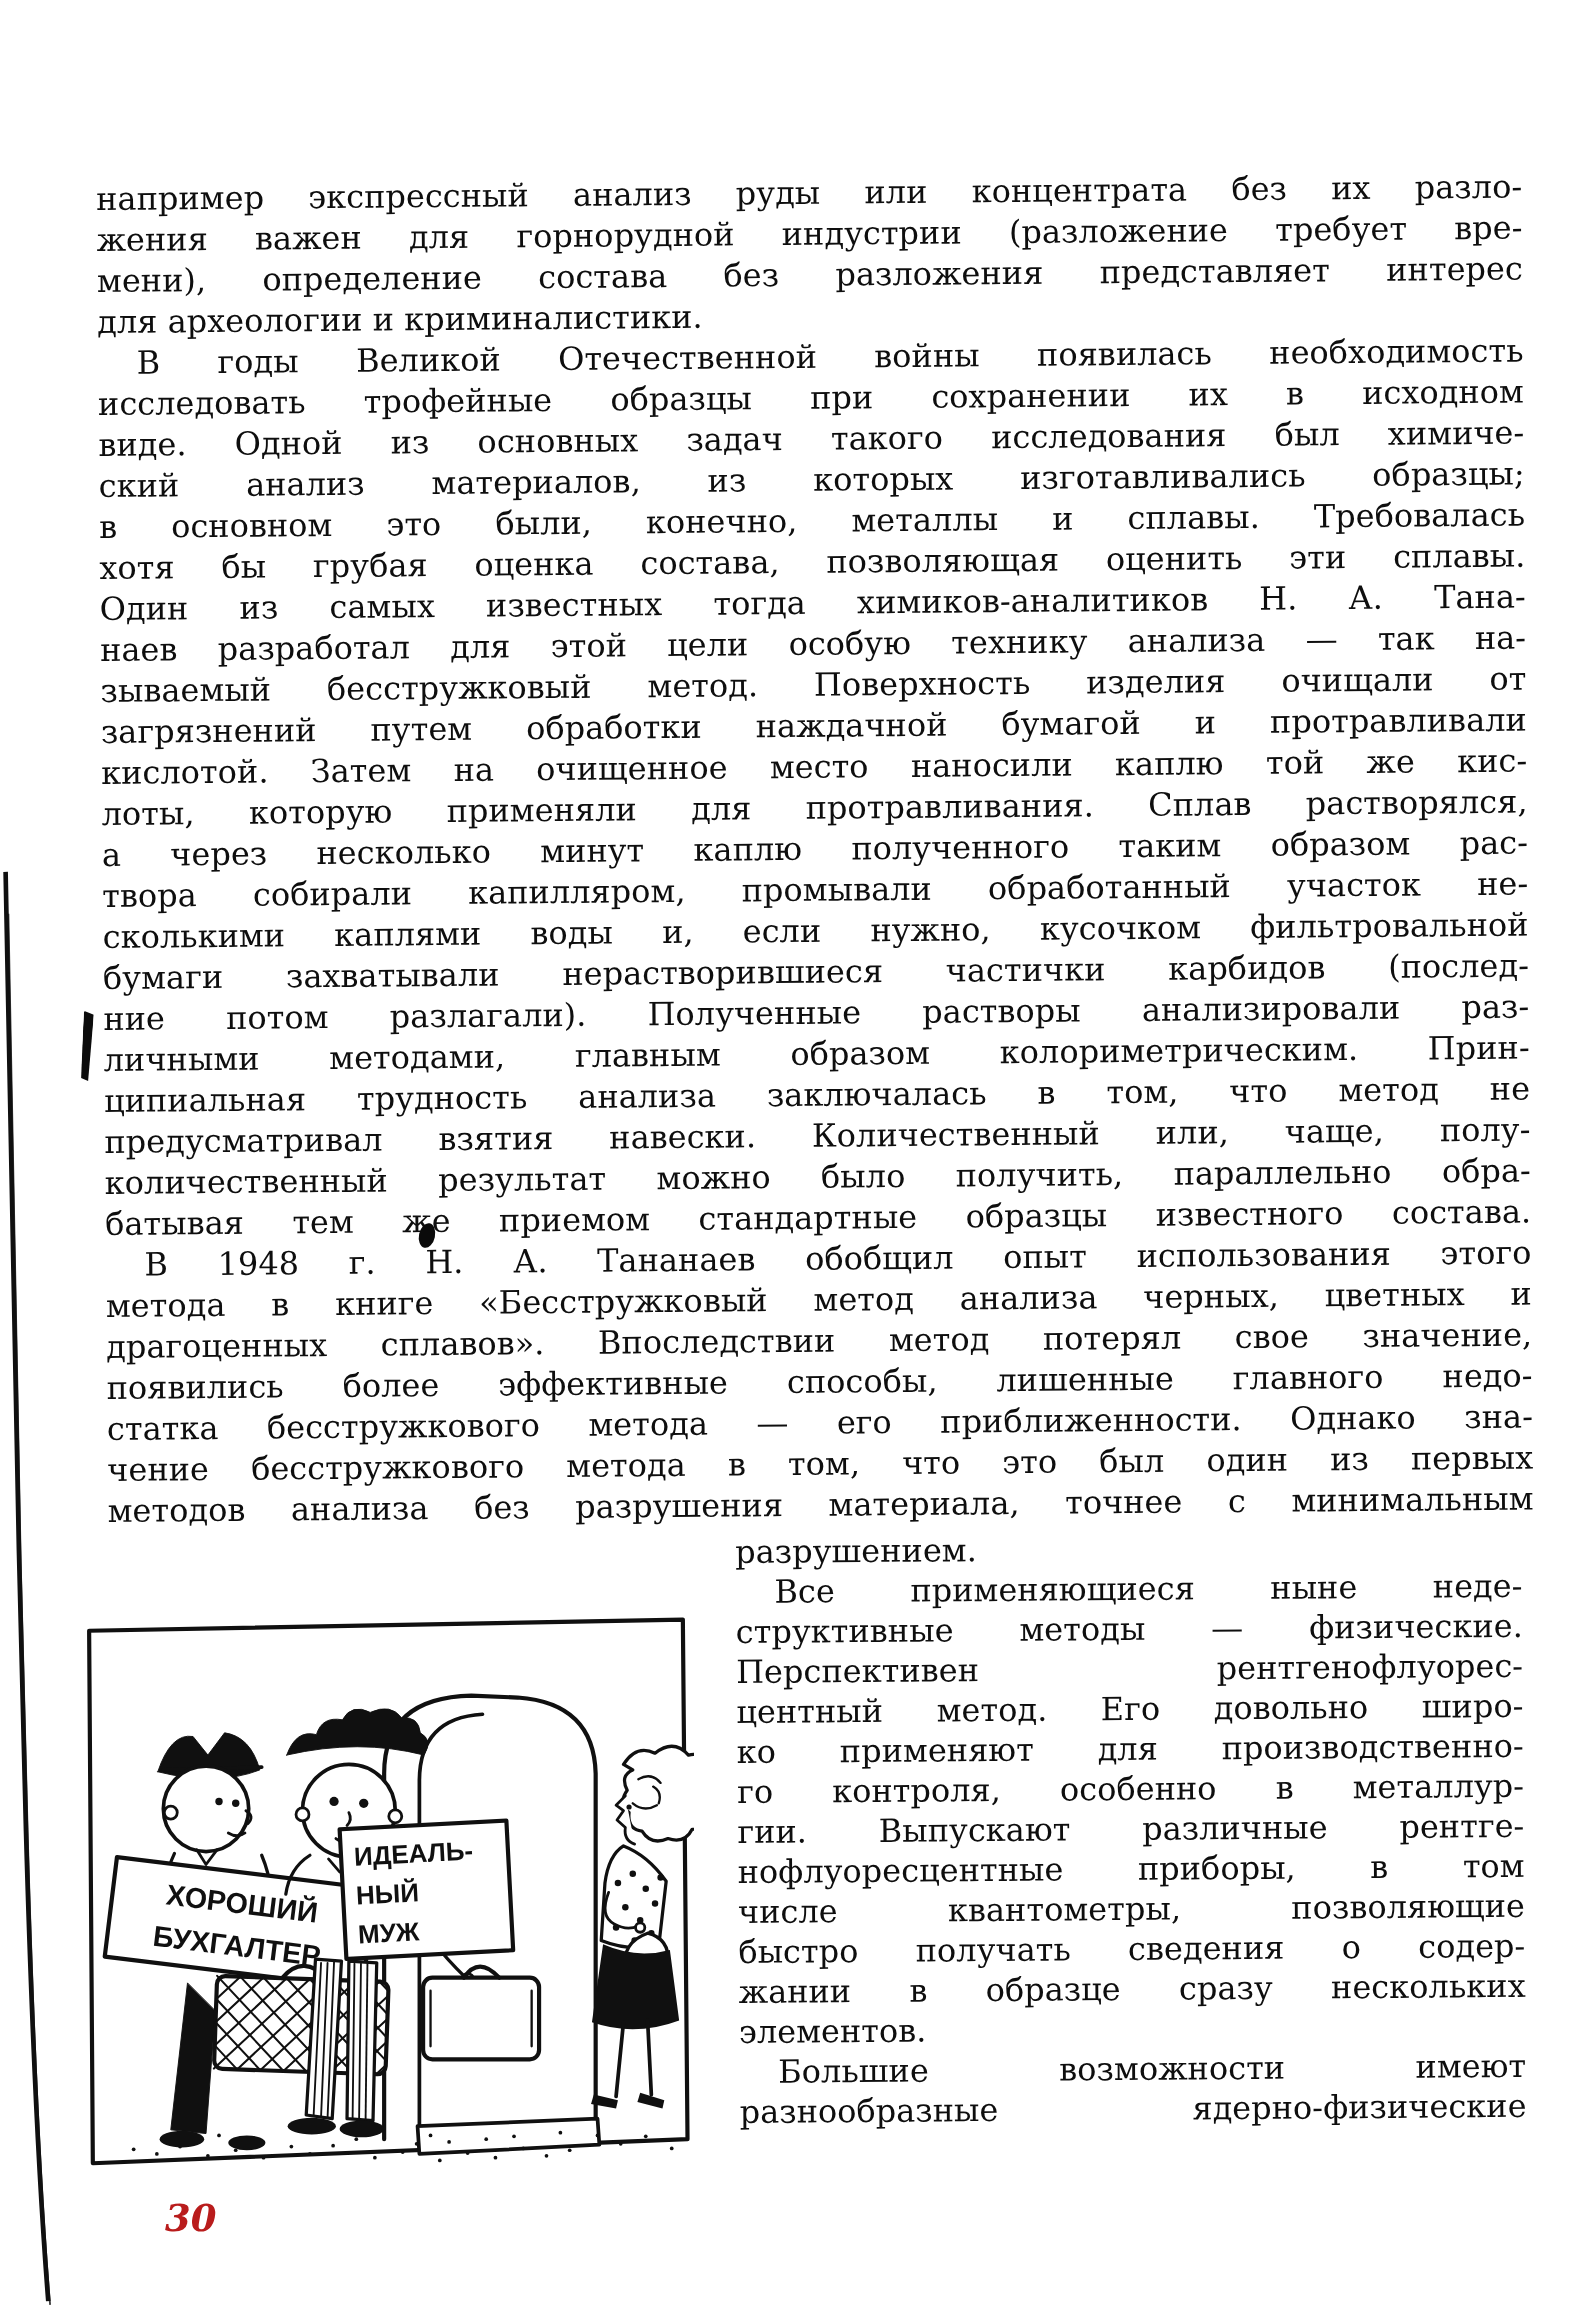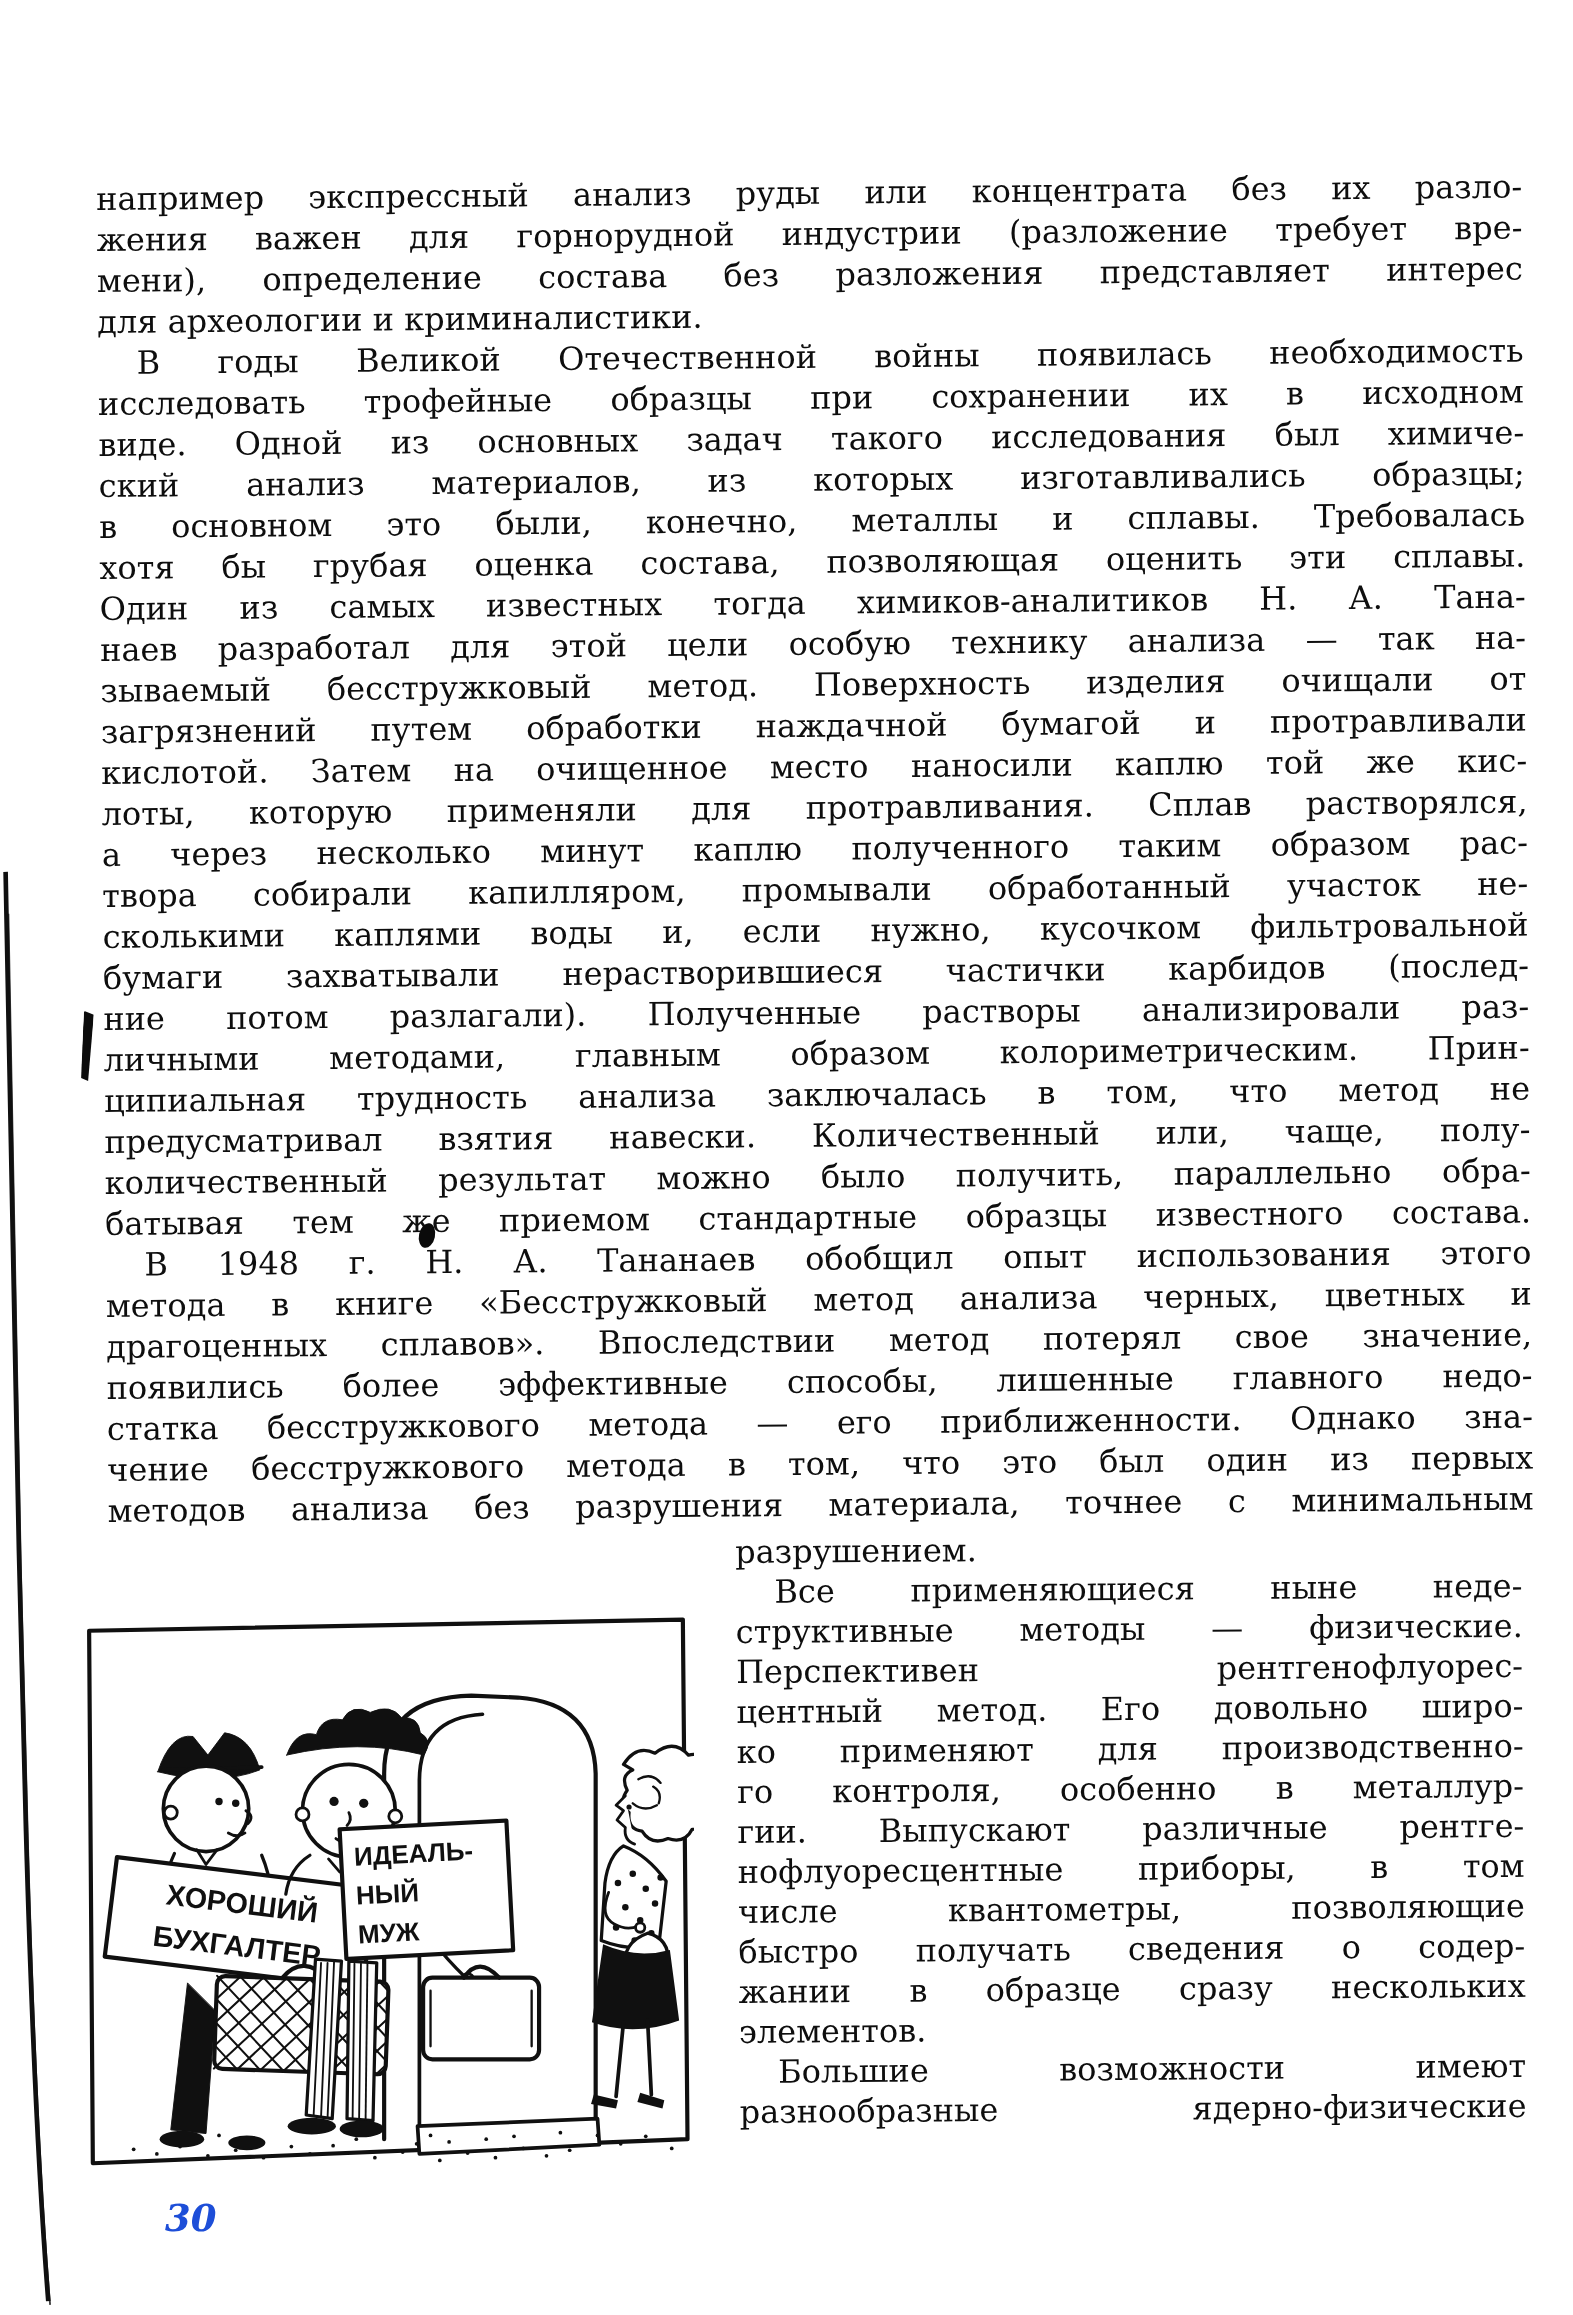--- a/index.html
+++ b/index.html
@@ -24,21 +24,21 @@
   }
   .tline { height:41px; text-align:justify; text-align-last:justify; }
   .aside-text .tline { height:40px; }
   .tline.left { text-align:left; text-align-last:left; }
   .tline.indent { padding-left:39px; }
   
   .page-number {
     position:absolute; left:165px; top:2196px;
     font-family:"DejaVu Serif","Liberation Serif",serif;
     font-style:italic; font-weight:bold; font-size:37px;
-    color:#1d4ed8;
+    color:#b91c1c;
   }
   
   .spine-svg { position:absolute; left:0; top:858px; }
   .margin-mark {
     position:absolute; left:82px; top:1011px; width:10.2px; height:70px;
     background:#0c0c0c; border-radius:1.9px;
     transform:rotate(3deg);
     clip-path:polygon(0 0,100% 5%,78% 100%,8% 96%);
   }
   .ink-blot {

